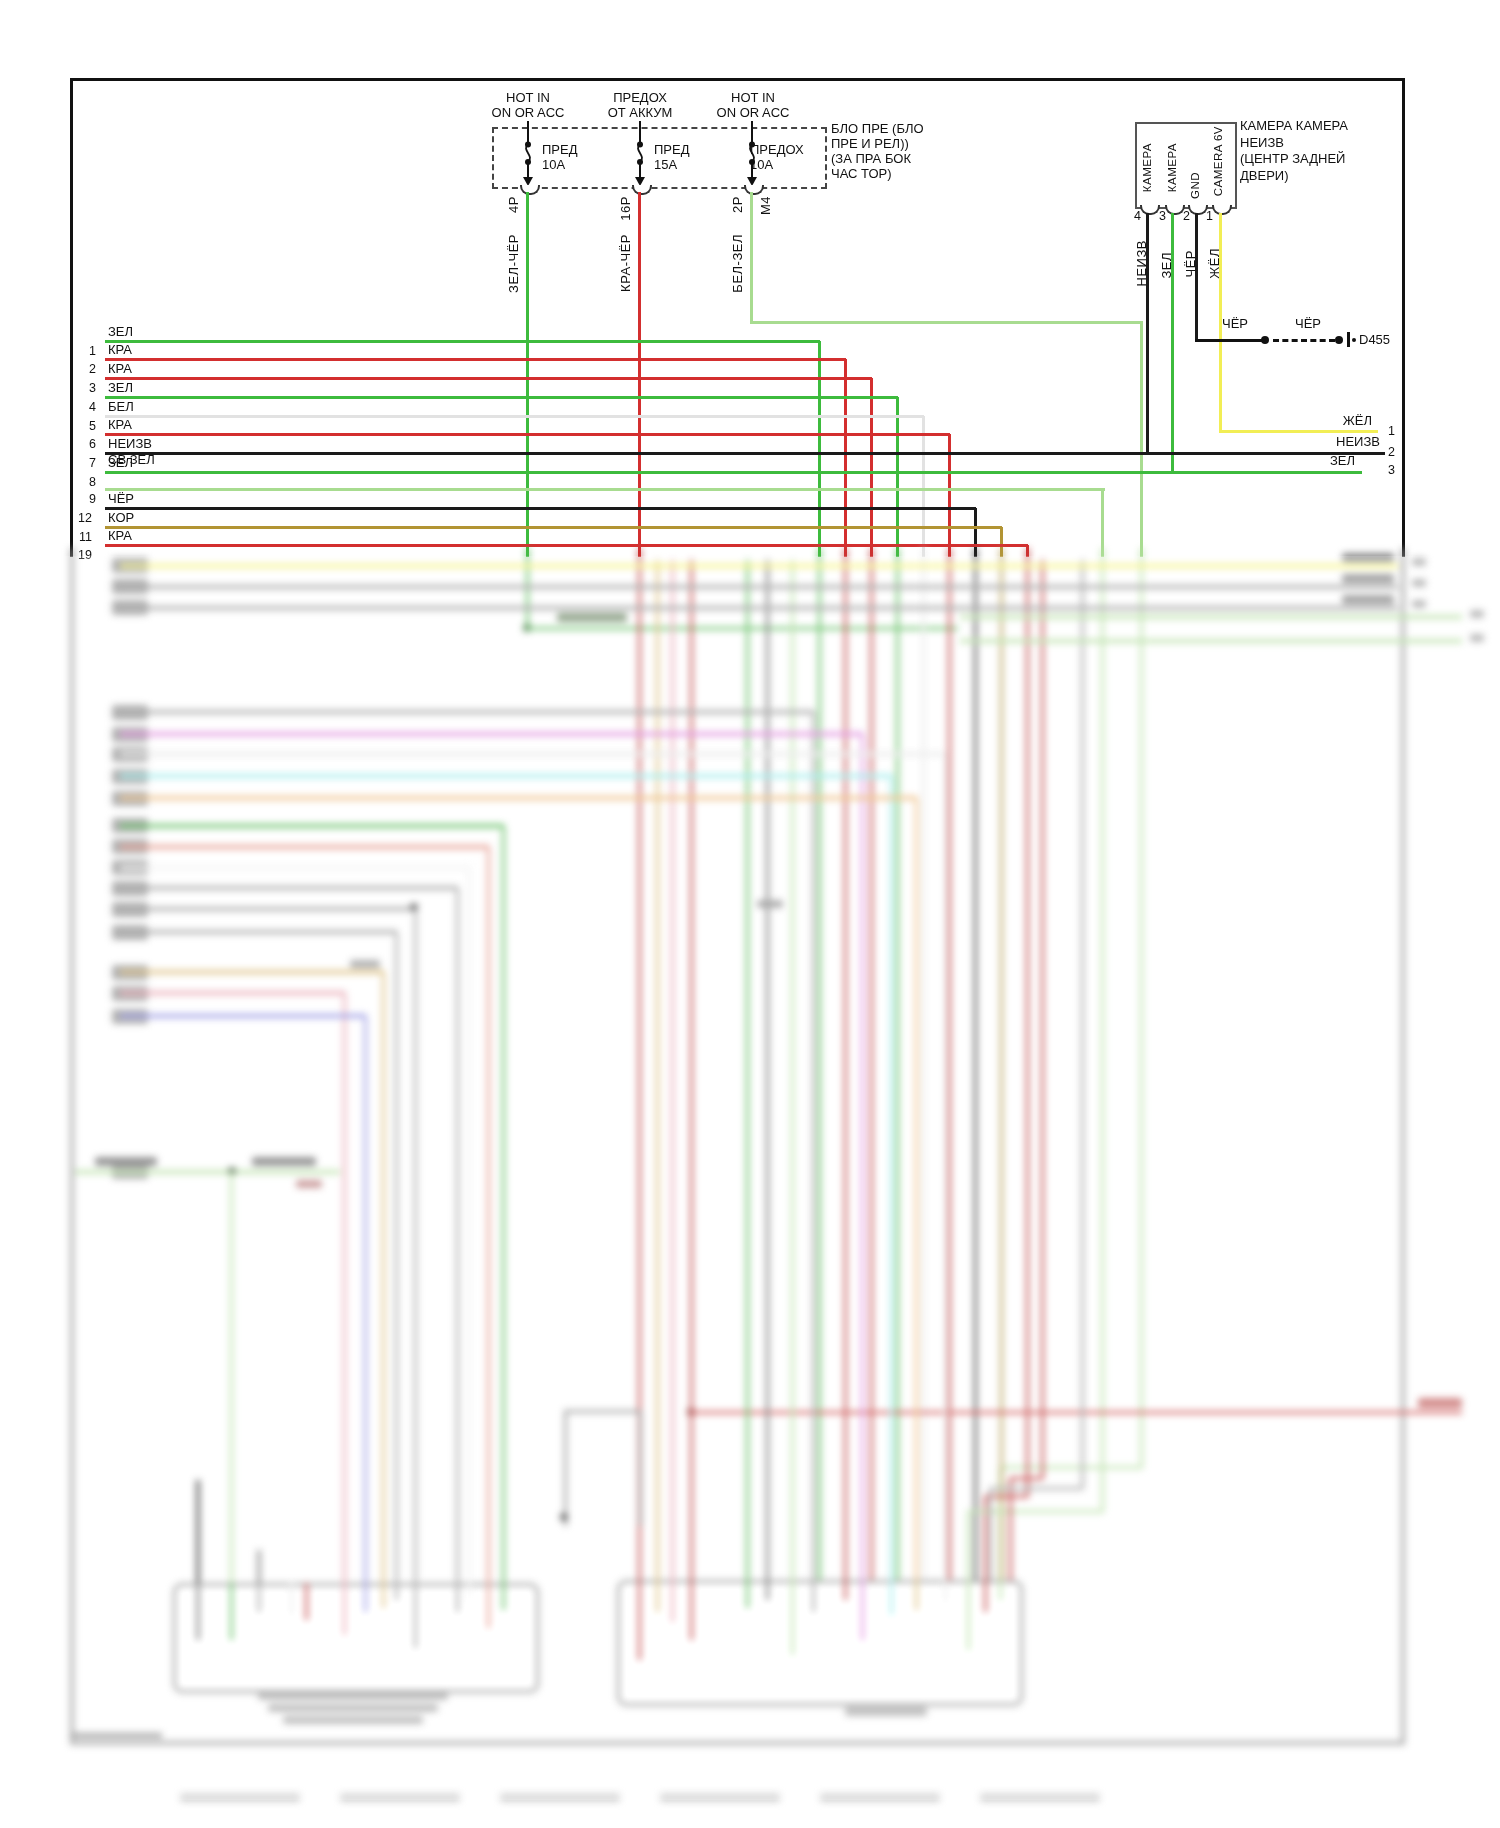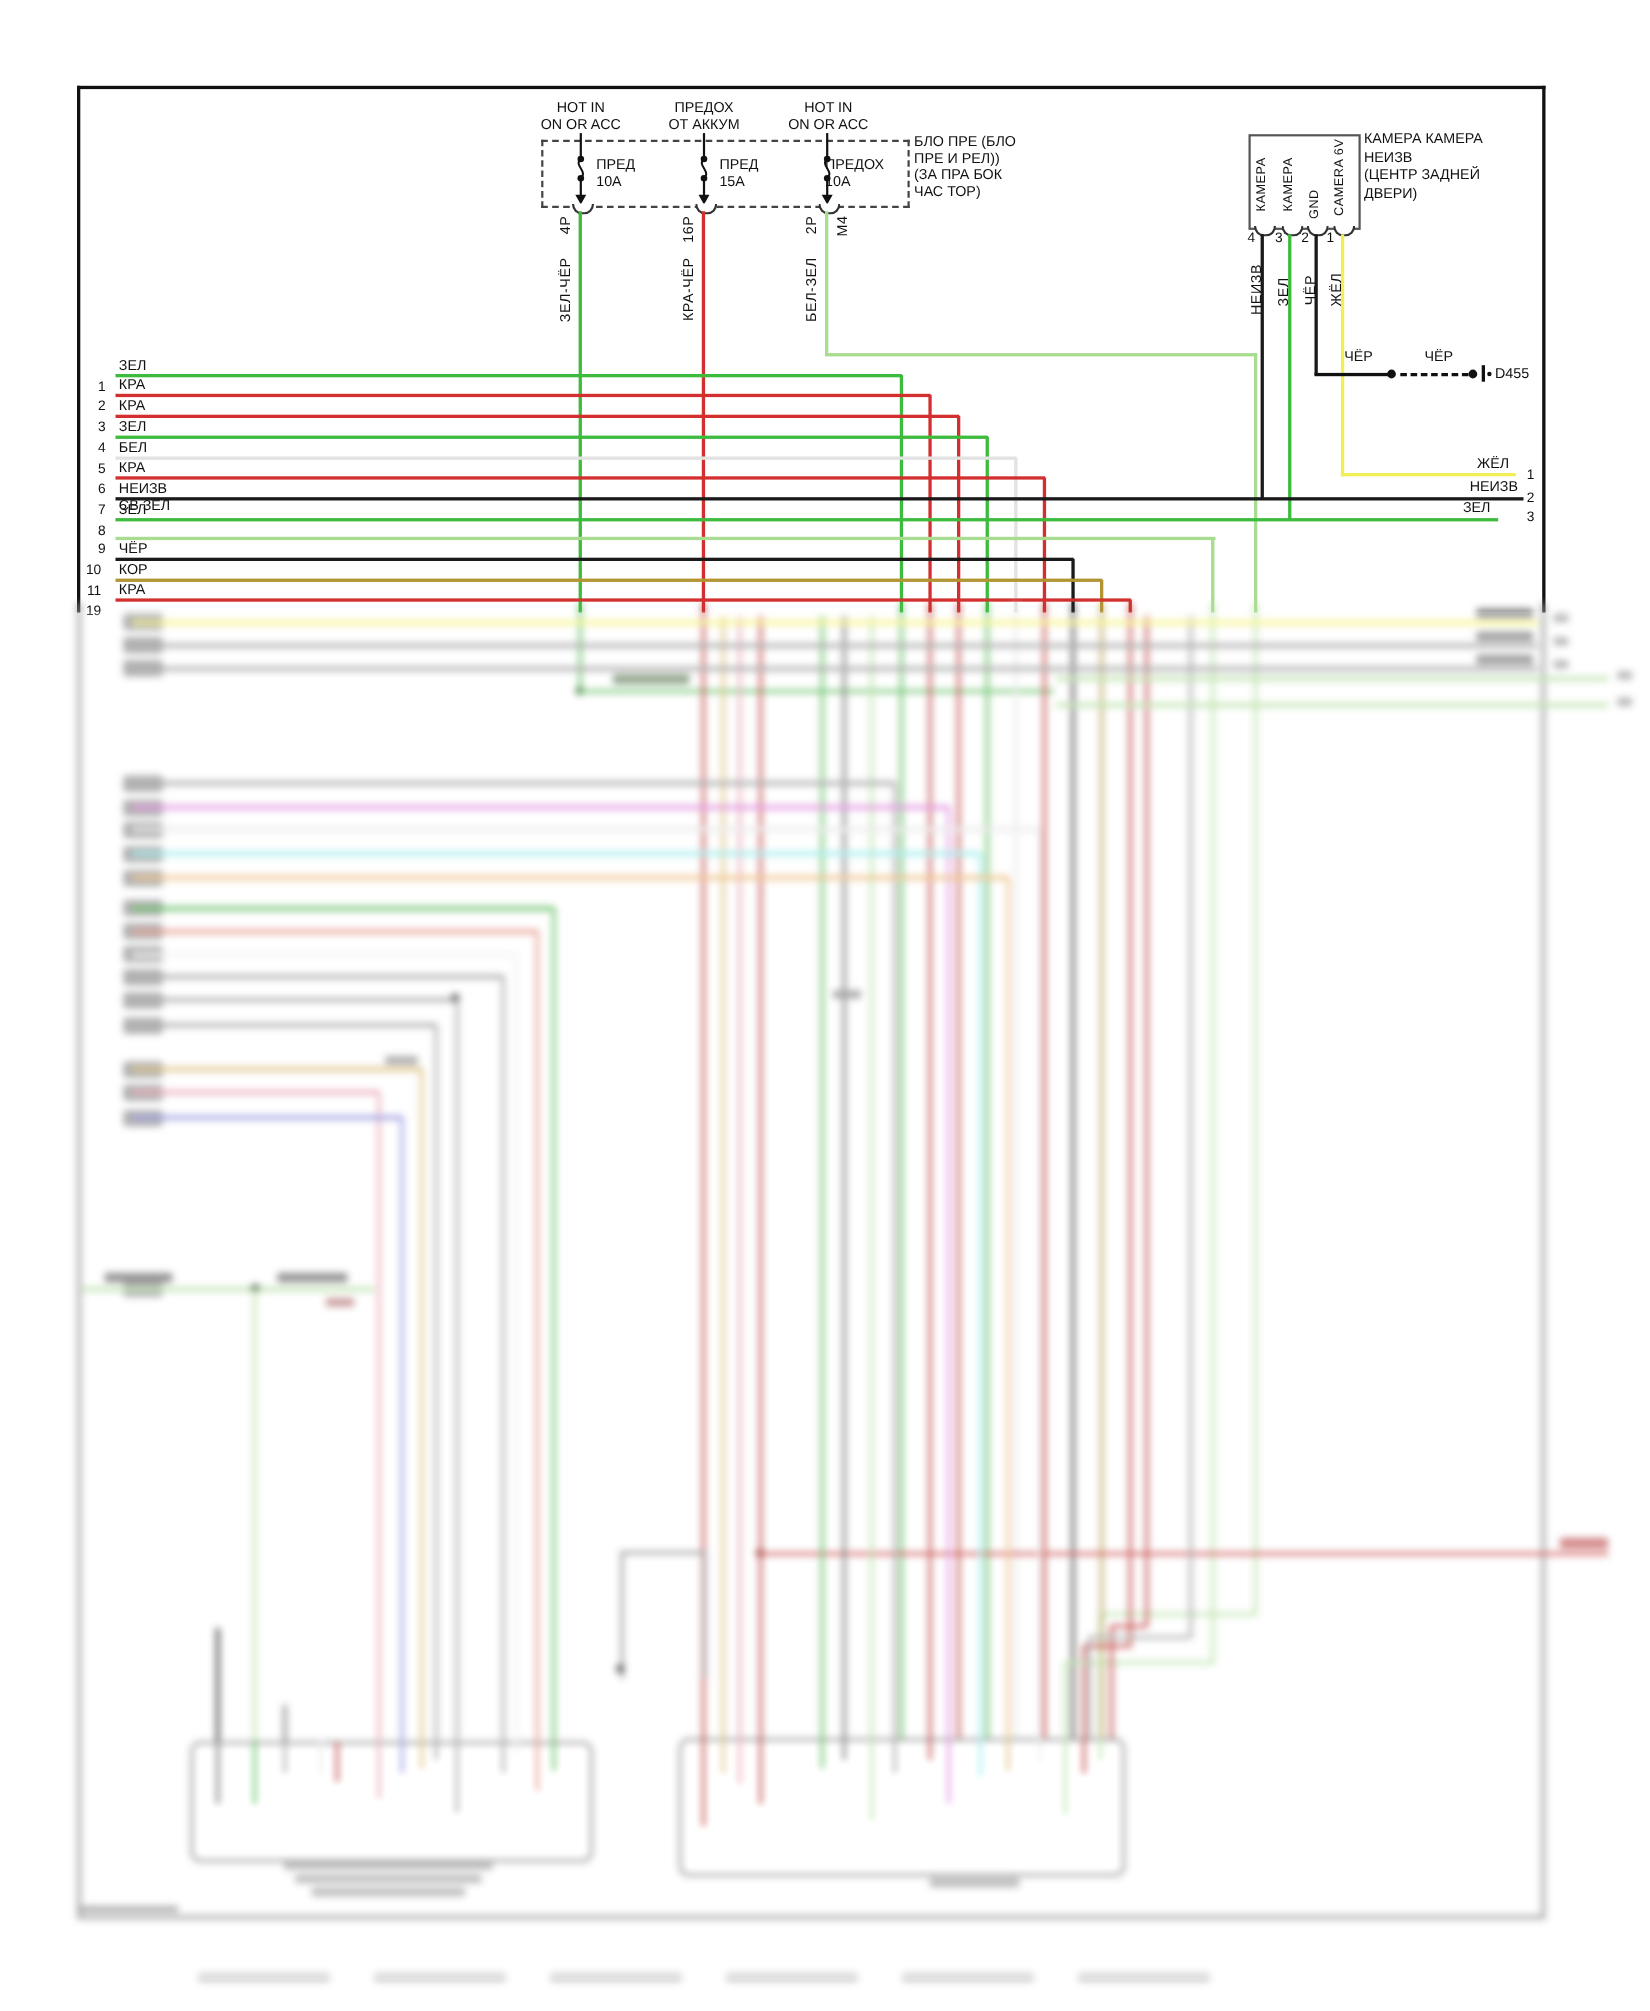--- a/index.html
+++ b/index.html
@@ -194,21 +194,21 @@
 
   <span class="num" style="left:78px;top:475px;width:18px;text-align:right">8</span>
   <span class="lbl" style="left:108px;top:455px">ЗЕЛ</span>
   <i class="h" style="left:105px;top:471px;width:1257px;background:#3dbb3d"></i>
 
   <span class="num" style="left:78px;top:492px;width:18px;text-align:right">9</span>
   <span class="lbl" style="left:108px;top:452px">СВ ЗЕЛ</span>
   <i class="h" style="left:105px;top:488px;width:1000px;background:#a8dc90"></i>
   <i class="v" style="left:1101px;top:489px;height:68px;background:#a8dc90"></i>
 
-  <span class="num" style="left:74px;top:511px;width:18px;text-align:right">10</span>
+  <span class="num" style="left:74px;top:511px;width:18px;text-align:right">12</span>
   <span class="lbl" style="left:108px;top:491px">ЧЁР</span>
   <i class="h" style="left:105px;top:507px;width:871px;background:#1a1a1a"></i>
   <i class="v" style="left:974px;top:508px;height:49px;background:#1a1a1a"></i>
 
   <span class="num" style="left:74px;top:530px;width:18px;text-align:right">11</span>
   <span class="lbl" style="left:108px;top:510px">КОР</span>
   <i class="h" style="left:105px;top:526px;width:897px;background:#b29433"></i>
   <i class="v" style="left:1000px;top:527px;height:30px;background:#b29433"></i>
 
   <span class="num" style="left:74px;top:548px;width:18px;text-align:right">19</span>

